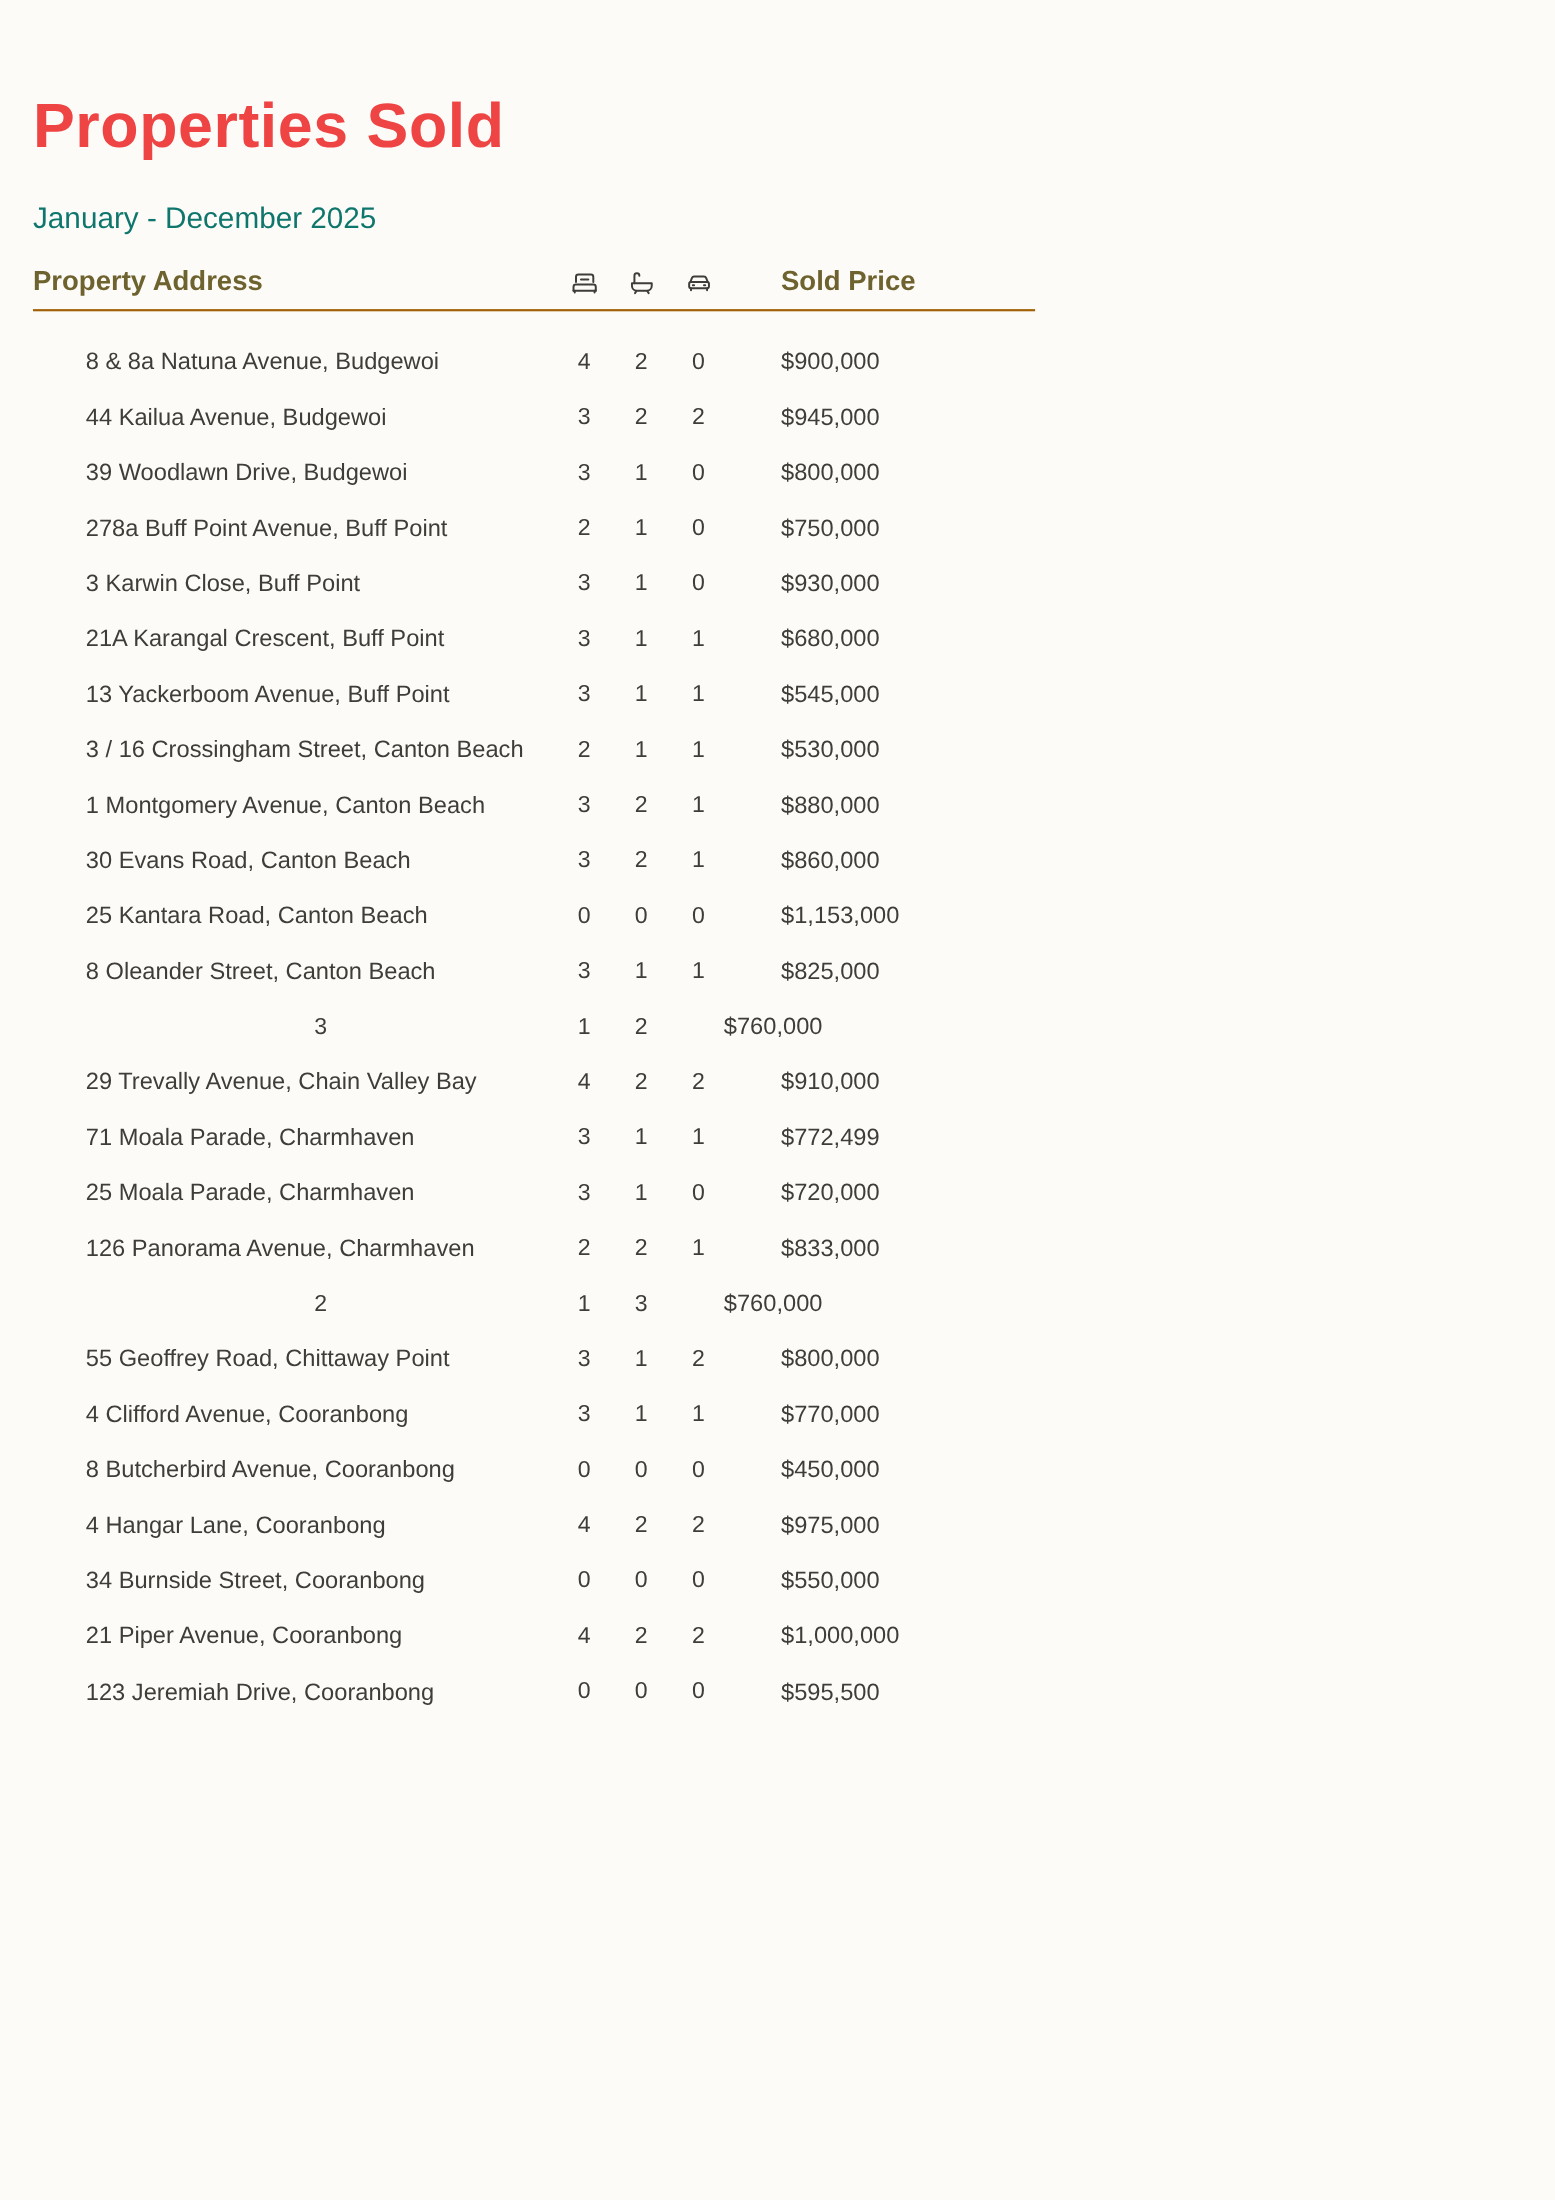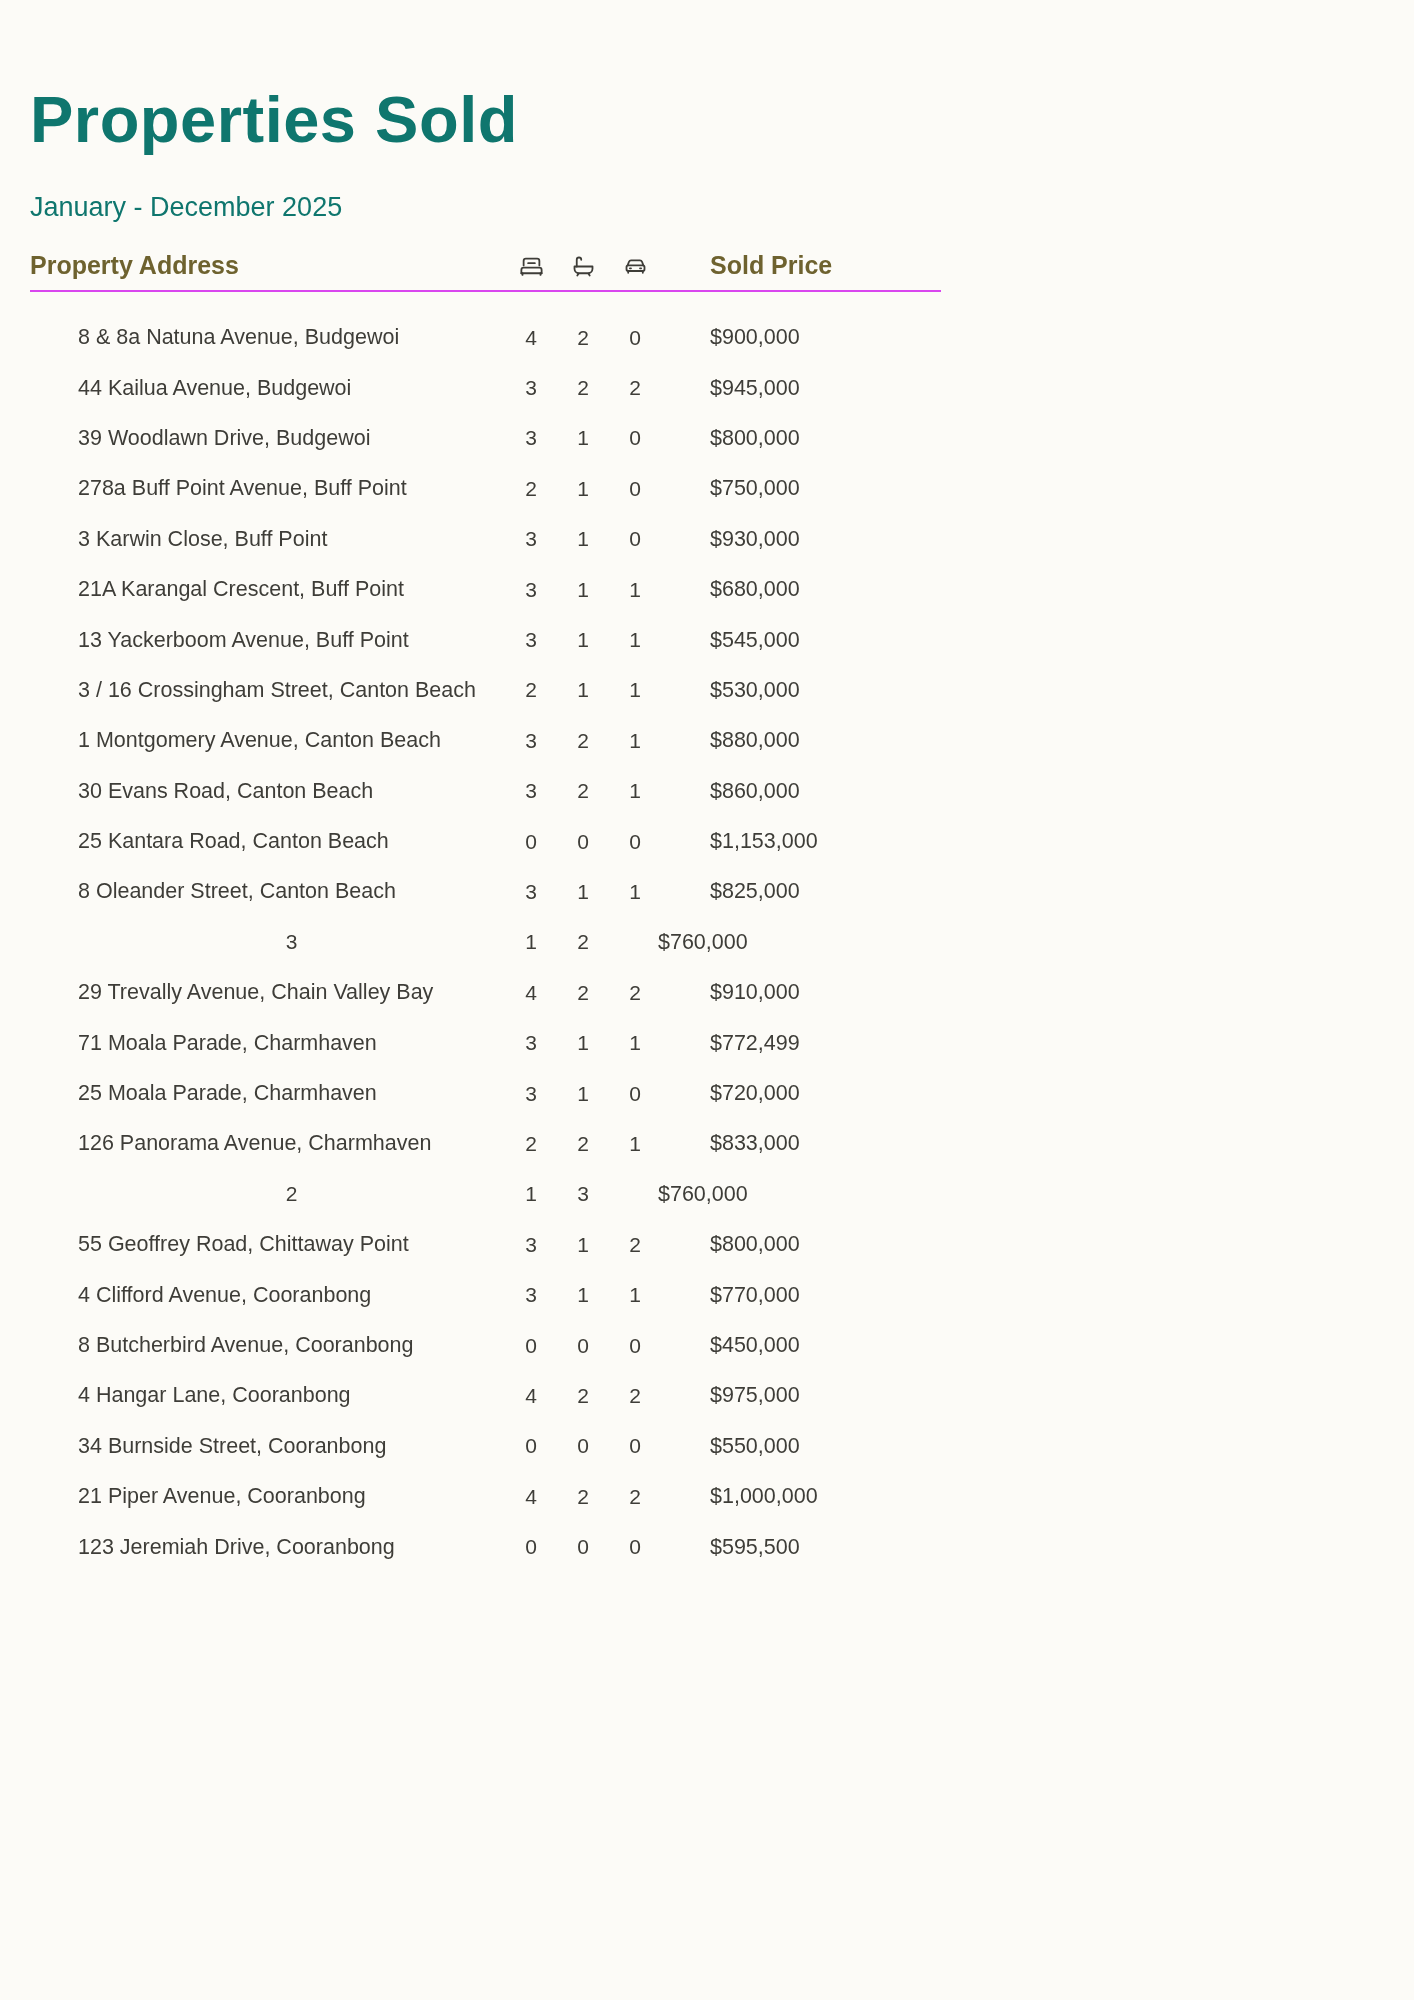--- a/index.html
+++ b/index.html
@@ -14,41 +14,41 @@
     font-family: "Liberation Sans", sans-serif;
     color: #3e3d38;
     overflow: hidden;
   }
   .page {
     padding: 0 30px;
   }
   .title {
     margin: 0;
     padding-top: 84px;
-    font-size: 65px;
+    font-size: 57px;
     font-weight: 600;
     letter-spacing: 0.5px;
-    color: #0f766e;
+    color: #ef4444;
     line-height: 1.1;
   }
   .subtitle {
     margin-top: 36px;
     font-size: 27px;
     font-weight: 400;
     color: #0f766e;
   }
   .table {
     width: 911px;
     margin-top: 28px;
   }
   .thead {
     display: grid;
     grid-template-columns: 1fr 52px 52px 52px 280px;
     align-items: end;
-    border-bottom: 2px solid #d946ef;
+    border-bottom: 2px solid #a16207;
     padding-bottom: 10px;
   }
   .th-address, .th-price {
     font-size: 25px;
     font-weight: 700;
     color: #6e622f;
   }
   .th-price { padding-left: 49px; }
   .th-icon {
     display: flex;

